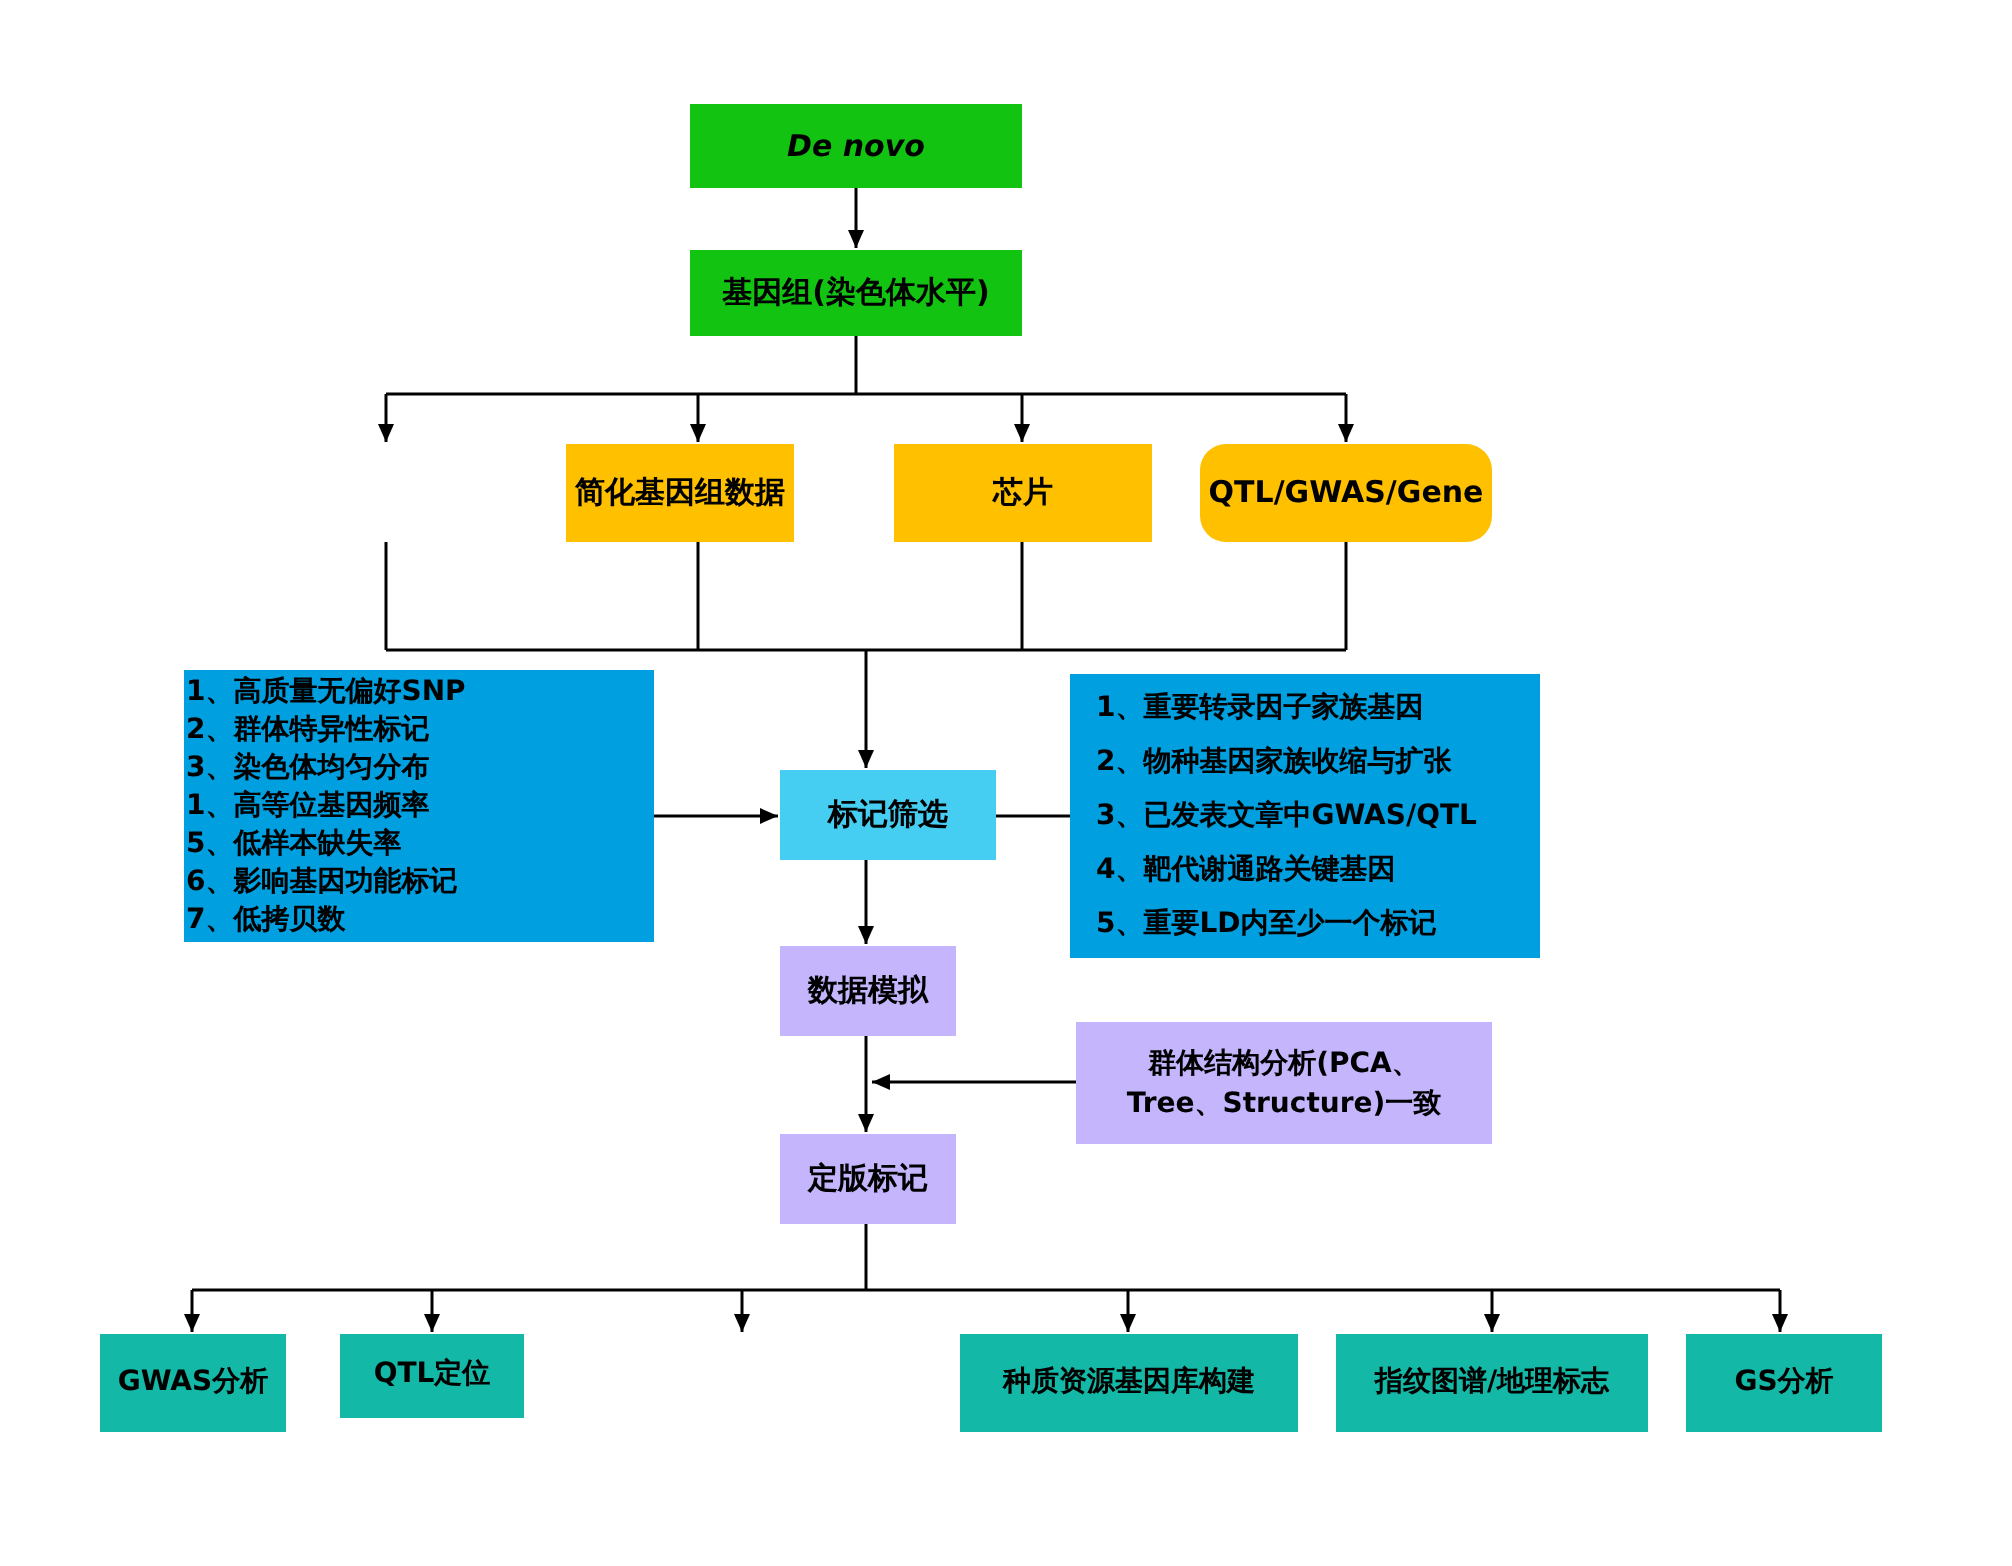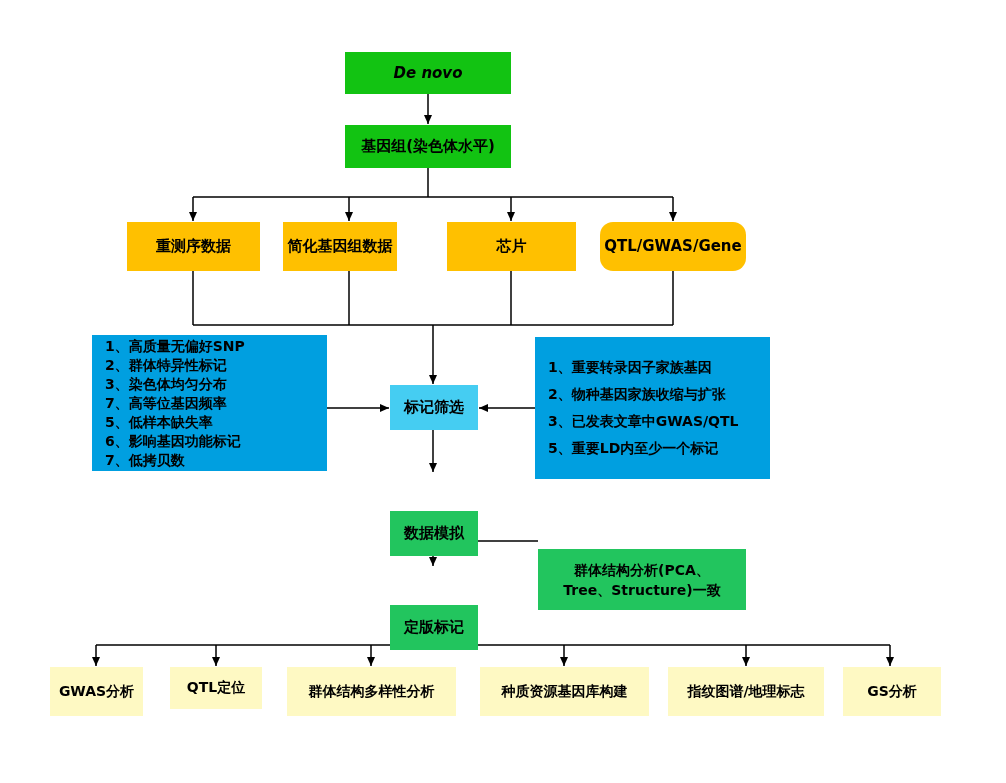--- a/index.html
+++ b/index.html
@@ -26,22 +26,22 @@
     font-weight: bold;
     color: #000;
     font-size: 15px;
     box-sizing: border-box;
     line-height: 1.25;
   }
   .green  { background: #12C312; }
   .gold   { background: #FFC000; }
   .blue   { background: #009FE0; }
   .midcyan{ background: #45CDF2; }
-  .cyan   { background: #22c55e; margin-top: 38px; }
-  .orange { background: #fef9c3; }
+  .cyan   { background: #c4b5fd; }
+  .orange { background: #14b8a6; }
 
   .listbox {
     position: absolute;
     box-sizing: border-box;
     color: #000;
     font-weight: bold;
     font-size: 14px;
     display: flex;
     flex-direction: column;
     justify-content: center;
@@ -49,26 +49,26 @@
   .listbox .line { white-space: nowrap; }
 
   #de-novo        { left: 345px; top:  52px; width: 166px; height: 42px; font-style: italic; }
   #genome         { left: 345px; top: 125px; width: 166px; height: 43px; }
 
   #source-1       { left: 127px; top: 222px; width: 133px; height: 49px; }
   #source-2       { left: 283px; top: 222px; width: 114px; height: 49px; }
   #source-3       { left: 447px; top: 222px; width: 129px; height: 49px; }
   #source-4       { left: 600px; top: 222px; width: 146px; height: 49px; border-radius: 13px; }
 
-  #left-box       { left:  92px; top: 335px; width: 235px; height: 136px; padding-left: 13px; }
+  #left-box       { left:  92px; top: 335px; width: 235px; height: 136px; padding-left: 1px; }
   #left-box .line { line-height: 19px; }
   #right-box      { left: 535px; top: 337px; width: 235px; height: 142px; padding-left: 13px; }
   #right-box .line{ line-height: 27px; }
 
-  #marker-screening { left: 390px; top: 385px; width: 88px; height: 45px; }
+  #marker-screening { left: 390px; top: 385px; width: 108px; height: 45px; }
   #data-simulation  { left: 390px; top: 473px; width: 88px; height: 45px; }
   #structure-note   { left: 538px; top: 511px; width: 208px; height: 61px; align-items: center; font-size: 14px; }
   #structure-note .line { line-height: 20px; text-align: center; }
   #final-marker     { left: 390px; top: 567px; width: 88px; height: 45px; }
 
   #app-1 { left:  50px; top: 667px; width:  93px; height: 49px; font-size: 14px; }
   #app-2 { left: 170px; top: 667px; width:  92px; height: 42px; font-size: 14px; }
   #app-3 { left: 287px; top: 667px; width: 169px; height: 49px; font-size: 14px; }
   #app-4 { left: 480px; top: 667px; width: 169px; height: 49px; font-size: 14px; }
   #app-5 { left: 668px; top: 667px; width: 156px; height: 49px; font-size: 14px; }
@@ -111,52 +111,51 @@
       <line x1="371" y1="645" x2="371" y2="666" marker-end="url(#arrow)"></line>
       <line x1="564" y1="645" x2="564" y2="666" marker-end="url(#arrow)"></line>
       <line x1="746" y1="645" x2="746" y2="666" marker-end="url(#arrow)"></line>
       <line x1="890" y1="645" x2="890" y2="666" marker-end="url(#arrow)"></line>
     </g>
   </svg>
 
   <div class="node green" id="de-novo">De novo</div>
   <div class="node green" id="genome">基因组(染色体水平)</div>
 
-  <div class="node gold" id="source-1">重测序数据</div>
   <div class="node gold" id="source-2">简化基因组数据</div>
   <div class="node gold" id="source-3">芯片</div>
   <div class="node gold" id="source-4">QTL/GWAS/Gene</div>
 
   <div class="listbox blue" id="left-box">
     <div class="line">1、高质量无偏好SNP</div>
     <div class="line">2、群体特异性标记</div>
     <div class="line">3、染色体均匀分布</div>
-    <div class="line">7、高等位基因频率</div>
+    <div class="line">1、高等位基因频率</div>
     <div class="line">5、低样本缺失率</div>
     <div class="line">6、影响基因功能标记</div>
     <div class="line">7、低拷贝数</div>
   </div>
 
   <div class="listbox blue" id="right-box">
     <div class="line">1、重要转录因子家族基因</div>
     <div class="line">2、物种基因家族收缩与扩张</div>
     <div class="line">3、已发表文章中GWAS/QTL</div>
+    <div class="line">4、靶代谢通路关键基因</div>
     <div class="line">5、重要LD内至少一个标记</div>
   </div>
 
   <div class="node midcyan" id="marker-screening">标记筛选</div>
   <div class="node cyan" id="data-simulation">数据模拟</div>
 
   <div class="listbox cyan" id="structure-note">
     <div class="line">群体结构分析(PCA、</div>
     <div class="line">Tree、Structure)一致</div>
   </div>
 
   <div class="node cyan" id="final-marker">定版标记</div>
 
   <div class="node orange" id="app-1">GWAS分析</div>
   <div class="node orange" id="app-2">QTL定位</div>
-  <div class="node orange" id="app-3">群体结构多样性分析</div>
   <div class="node orange" id="app-4">种质资源基因库构建</div>
   <div class="node orange" id="app-5">指纹图谱/地理标志</div>
   <div class="node orange" id="app-6">GS分析</div>
 
 </div>
 
 </body></html>

